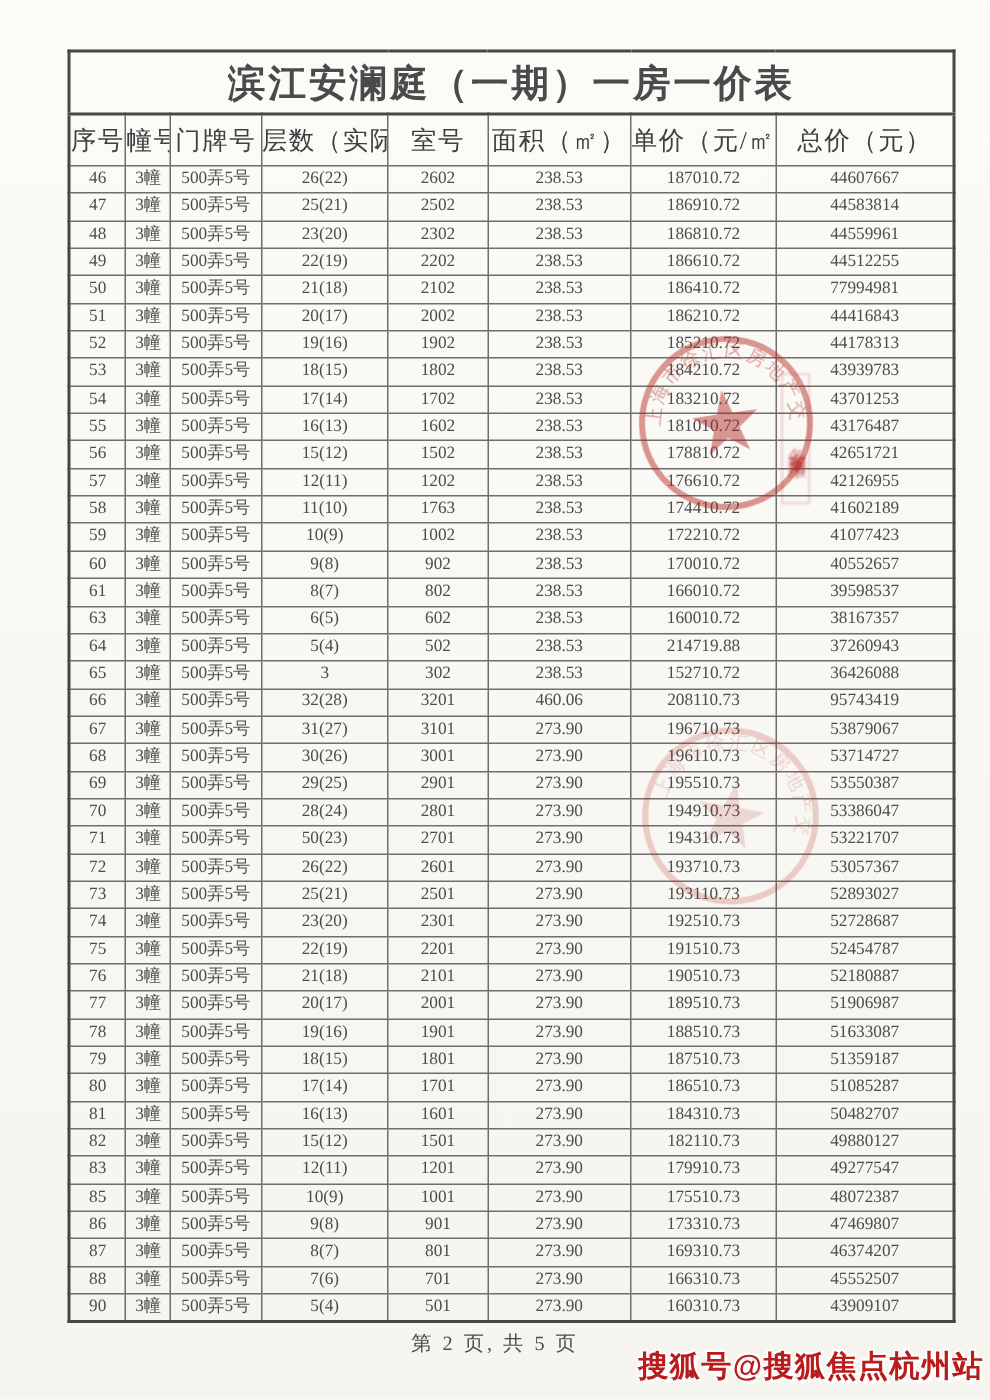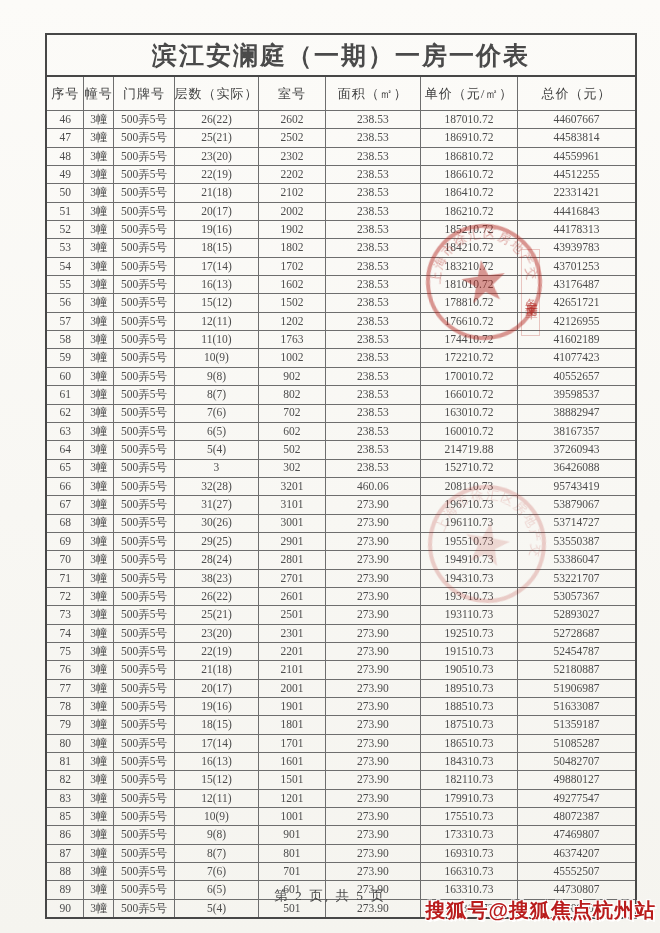--- a/index.html
+++ b/index.html
@@ -17,21 +17,21 @@
     border:1px solid #6e6e6e;
     text-align:center;vertical-align:middle;
     color:#4a4a4a;padding:0;overflow:hidden;white-space:nowrap;
   }
   .price-table{border:2px solid #474747;}
   .title-cell{
     height:40px;font-size:25px;font-weight:bold;color:#2f2f2f;
     letter-spacing:2px;border-bottom:2px solid #474747 !important;
   }
   .head-row th{
-    height:33px;font-size:13px;font-weight:normal;color:#3f3f3f;
+    height:33px;font-size:17px;font-weight:normal;color:#3f3f3f;
     letter-spacing:1px;
   }
   .data-row td{
     height:17.35px;font-size:11.5px;line-height:1;color:#4c4c4c;
   }
   
   .stamp{position:absolute;pointer-events:none;filter:blur(.5px);}
   .stamp-1{left:421px;top:219px;opacity:.78;transform:rotate(-8deg);}
   .stamp-2{left:423px;top:480px;opacity:.34;transform:rotate(10deg);}
   .stamp-side{
@@ -124,21 +124,21 @@
     <td>44512255</td>
   </tr>
       <tr class="data-row">
     <td>50</td>
     <td>3幢</td>
     <td>500弄5号</td>
     <td>21(18)</td>
     <td>2102</td>
     <td>238.53</td>
     <td>186410.72</td>
-    <td>22331421</td>
+    <td>77994981</td>
   </tr>
       <tr class="data-row">
     <td>51</td>
     <td>3幢</td>
     <td>500弄5号</td>
     <td>20(17)</td>
     <td>2002</td>
     <td>238.53</td>
     <td>186210.72</td>
     <td>44416843</td>
@@ -235,30 +235,20 @@
   </tr>
       <tr class="data-row">
     <td>61</td>
     <td>3幢</td>
     <td>500弄5号</td>
     <td>8(7)</td>
     <td>802</td>
     <td>238.53</td>
     <td>166010.72</td>
     <td>39598537</td>
-  </tr>
-      <tr class="data-row">
-    <td>62</td>
-    <td>3幢</td>
-    <td>500弄5号</td>
-    <td>7(6)</td>
-    <td>702</td>
-    <td>238.53</td>
-    <td>163010.72</td>
-    <td>38882947</td>
   </tr>
       <tr class="data-row">
     <td>63</td>
     <td>3幢</td>
     <td>500弄5号</td>
     <td>6(5)</td>
     <td>602</td>
     <td>238.53</td>
     <td>160010.72</td>
     <td>38167357</td>
@@ -330,21 +320,21 @@
     <td>28(24)</td>
     <td>2801</td>
     <td>273.90</td>
     <td>194910.73</td>
     <td>53386047</td>
   </tr>
       <tr class="data-row">
     <td>71</td>
     <td>3幢</td>
     <td>500弄5号</td>
-    <td>38(23)</td>
+    <td>50(23)</td>
     <td>2701</td>
     <td>273.90</td>
     <td>194310.73</td>
     <td>53221707</td>
   </tr>
       <tr class="data-row">
     <td>72</td>
     <td>3幢</td>
     <td>500弄5号</td>
     <td>26(22)</td>
@@ -495,30 +485,20 @@
   </tr>
       <tr class="data-row">
     <td>88</td>
     <td>3幢</td>
     <td>500弄5号</td>
     <td>7(6)</td>
     <td>701</td>
     <td>273.90</td>
     <td>166310.73</td>
     <td>45552507</td>
-  </tr>
-      <tr class="data-row">
-    <td>89</td>
-    <td>3幢</td>
-    <td>500弄5号</td>
-    <td>6(5)</td>
-    <td>601</td>
-    <td>273.90</td>
-    <td>163310.73</td>
-    <td>44730807</td>
   </tr>
       <tr class="data-row">
     <td>90</td>
     <td>3幢</td>
     <td>500弄5号</td>
     <td>5(4)</td>
     <td>501</td>
     <td>273.90</td>
     <td>160310.73</td>
     <td>43909107</td>

